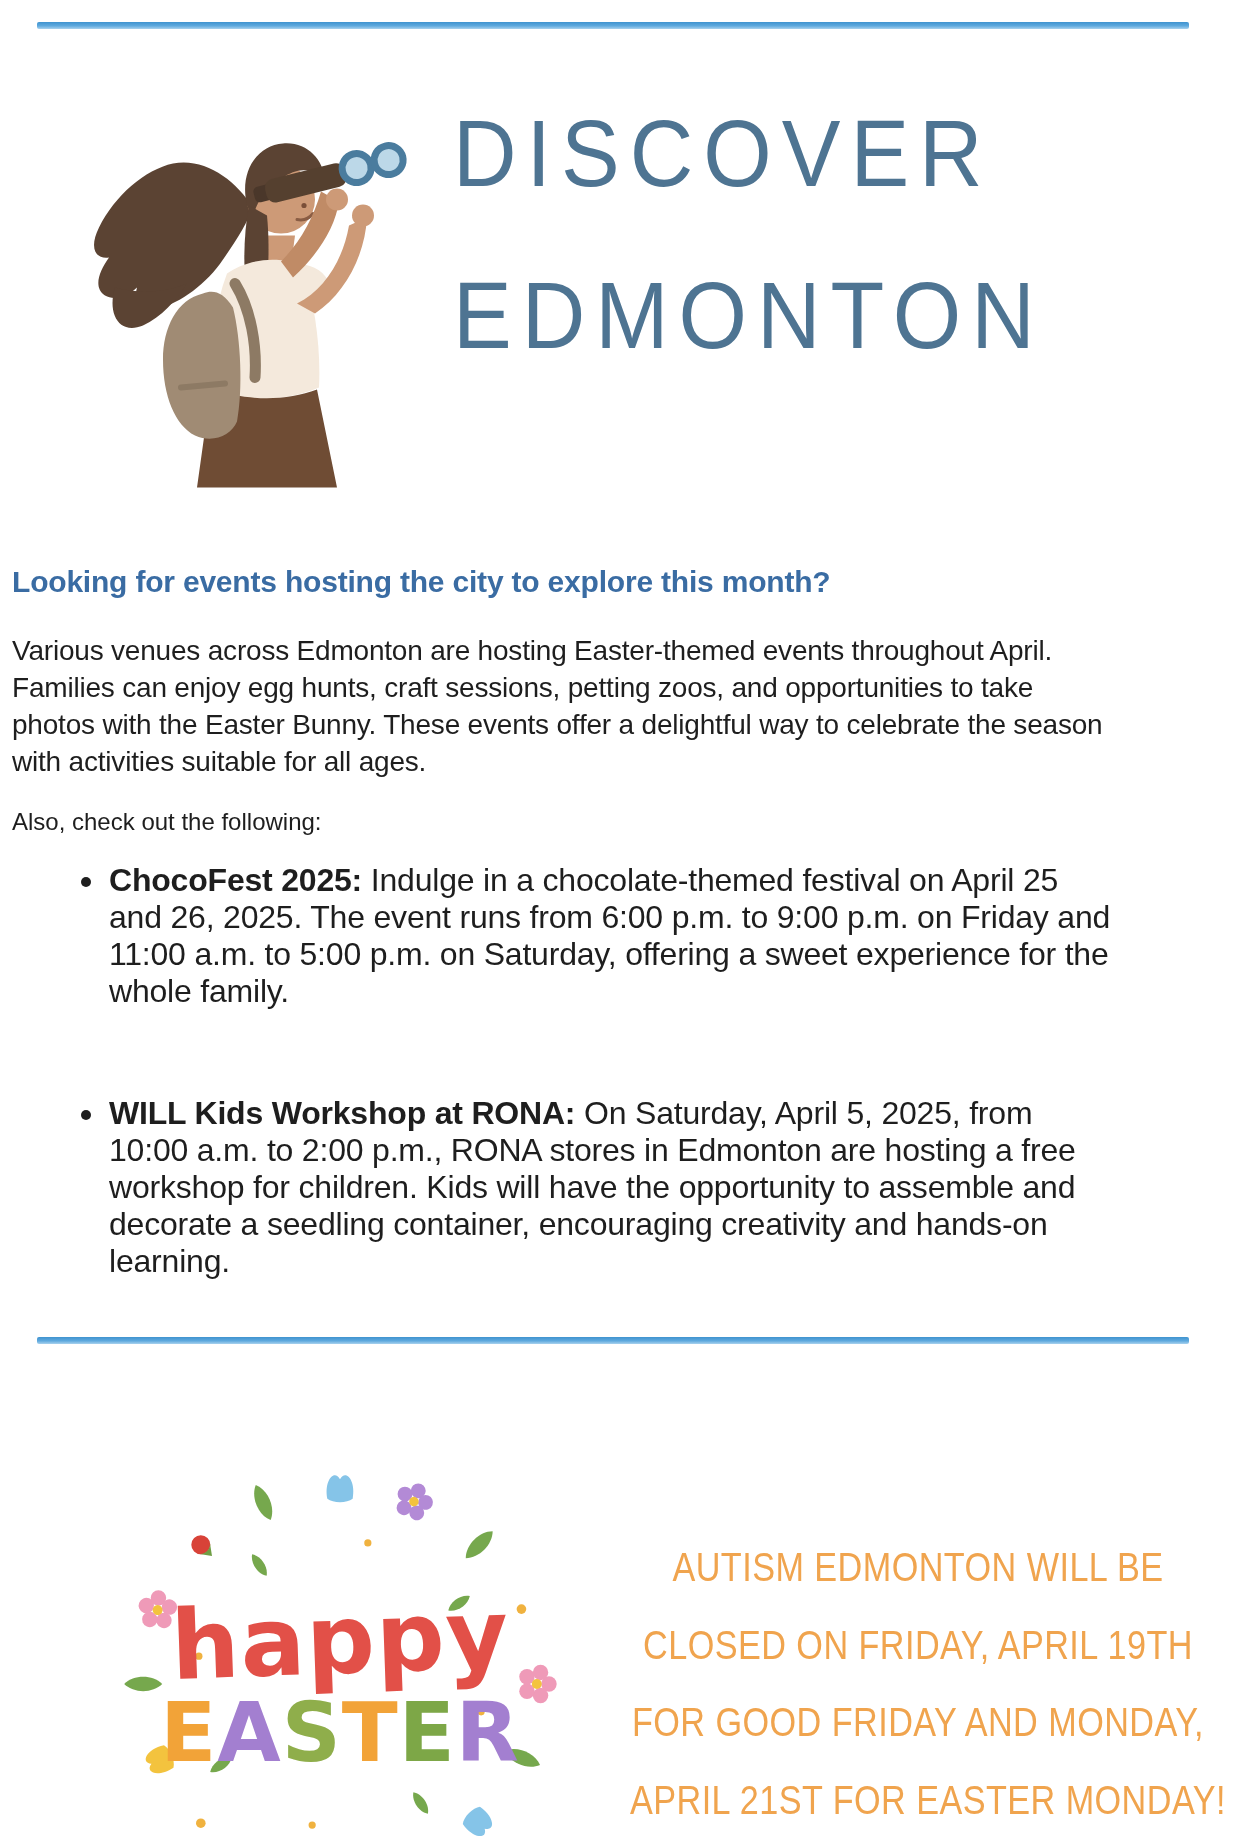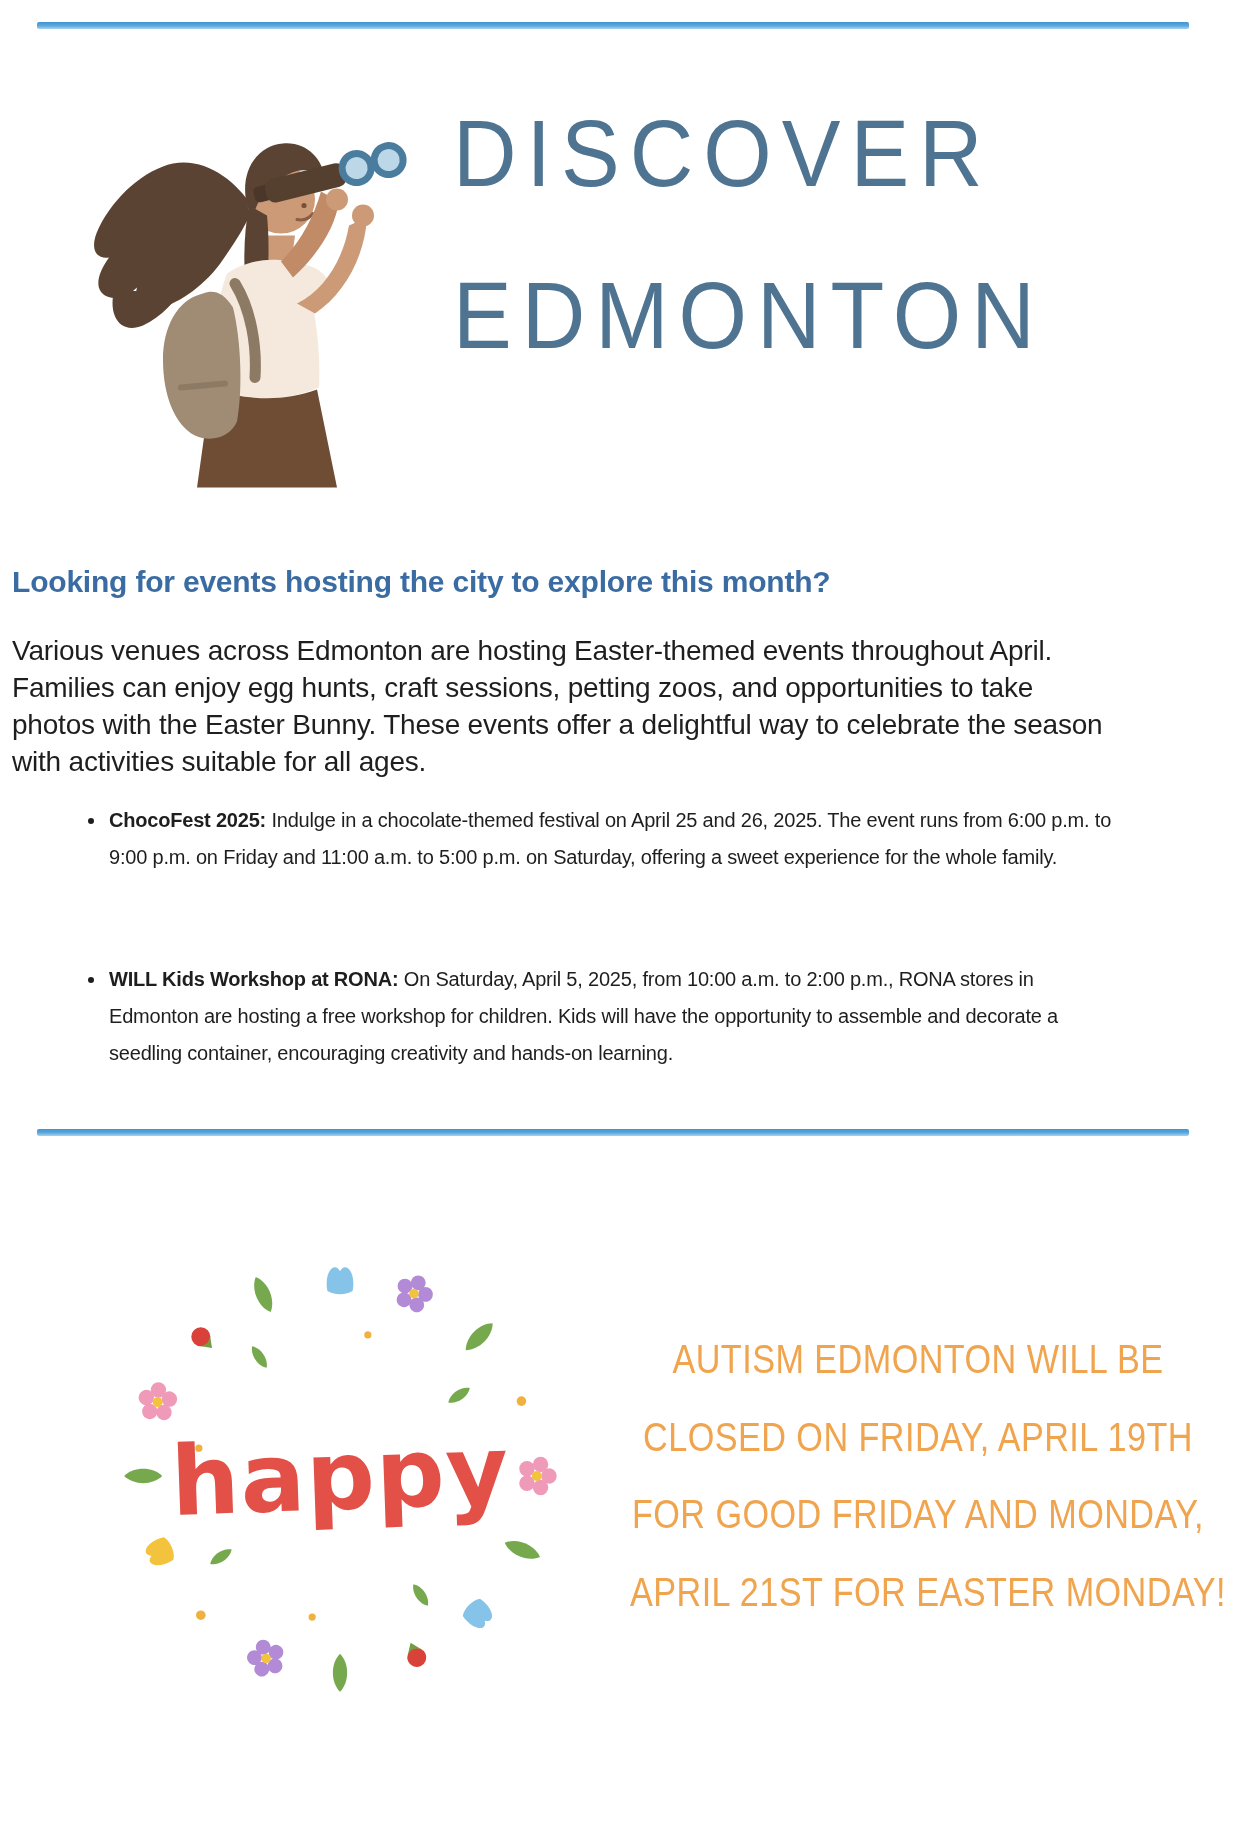--- a/index.html
+++ b/index.html
@@ -27,21 +27,21 @@
     font-size:88px;letter-spacing:10px;line-height:150px;font-weight:400;
     transform:scaleY(1.08);transform-origin:left center;white-space:nowrap;}
 
   
   main{margin-left:12px;width:1104px;}
   h1{margin:72px 0 0 0;font-size:30px;line-height:40px;color:var(--heading-blue);
      font-weight:700;letter-spacing:-0.2px;}
   p.intro{margin:30px 0 0 0;font-size:28px;line-height:37px;letter-spacing:-0.2px;}
   p.lead-in{margin:23px 0 0 0;font-size:24px;line-height:37px;}
   ul.events{margin:22px 0 0 0;padding:0 0 0 95px;list-style:disc outside;}
-  ul.events li{font-size:20px;line-height:37px;letter-spacing:-0.2px;padding-left:2px;}
+  ul.events li{font-size:32px;line-height:37px;letter-spacing:-0.2px;padding-left:2px;}
   ul.events li + li{margin-top:85px;}
   ul.events .b{font-weight:700;}
 
   
   .notice{margin:100px 0 0 100px;display:flex;align-items:center;}
   .easter-art{position:relative;width:480px;height:480px;flex:0 0 auto;}
   .easter-art svg{position:absolute;inset:0;width:100%;height:100%;}
   .easter-words{position:absolute;inset:0;display:flex;flex-direction:column;
     align-items:center;justify-content:center;pointer-events:none;}
   .happy{font-family:"DejaVu Sans",sans-serif;font-weight:700;font-size:96px;
@@ -103,20 +103,21 @@
     </svg>
     <div class="logo-text">
       <div>DISCOVER</div>
       <div>EDMONTON</div>
     </div>
   </header>
 
   <main>
     <h1>Looking for events hosting the city to explore this month?</h1>
     <p class="intro">Various venues across Edmonton are hosting Easter-themed events throughout April. Families can enjoy egg hunts, craft sessions, petting zoos, and opportunities to take photos with the Easter Bunny. These events offer a delightful way to celebrate the season with activities suitable for all ages.</p>
+    <p class="lead-in">Also, check out the following:</p>
     <ul class="events">
       <li><span class="b">ChocoFest 2025:</span><span> Indulge in a chocolate-themed festival on April 25 and 26, 2025. The event runs from 6:00 p.m. to 9:00 p.m. on Friday and 11:00 a.m. to 5:00 p.m. on Saturday, offering a sweet experience for the whole family.</span></li>
       <li><span class="b">WILL Kids Workshop at RONA:</span><span> On Saturday, April 5, 2025, from 10:00 a.m. to 2:00 p.m., RONA stores in Edmonton are hosting a free workshop for children. Kids will have the opportunity to assemble and decorate a seedling container, encouraging creativity and hands-on learning.</span></li>
     </ul>
   </main>
 
   <div class="rule mid"></div>
 
   <section class="notice">
     <div class="easter-art">
@@ -164,20 +165,21 @@
         <use href="#w-leaf" transform="translate(324,374) rotate(146) scale(0.75)" style="color:var(--leaf-green)"></use>
         <use href="#w-dot" transform="translate(211,397) scale(0.75)"></use>
         <use href="#w-leaf" transform="translate(116,334) rotate(236) scale(0.75)" style="color:var(--leaf-green)"></use>
         <use href="#w-dot" transform="translate(93,221) scale(0.75)"></use>
         <use href="#w-leaf" transform="translate(156,126) rotate(326) scale(0.75)" style="color:var(--leaf-green)"></use>
         <use href="#w-dot" transform="translate(269,103) scale(0.75)"></use>
         <use href="#w-leaf" transform="translate(364,166) rotate(56) scale(0.75)" style="color:var(--leaf-green)"></use>
       </svg>
       <div class="easter-words">
         <div class="happy">happy</div>
+        <div class="easter"><span class="l0">E</span><span class="l1">A</span><span class="l2">S</span><span class="l3">T</span><span class="l4">E</span><span class="l5">R</span></div>
       </div>
     </div>
     <div class="notice-text">
       <div>AUTISM EDMONTON WILL BE</div>
       <div>CLOSED ON FRIDAY, APRIL 19TH</div>
       <div>FOR GOOD FRIDAY AND MONDAY,</div>
       <div>APRIL 21ST FOR EASTER MONDAY!</div>
     </div>
   </section>
 

